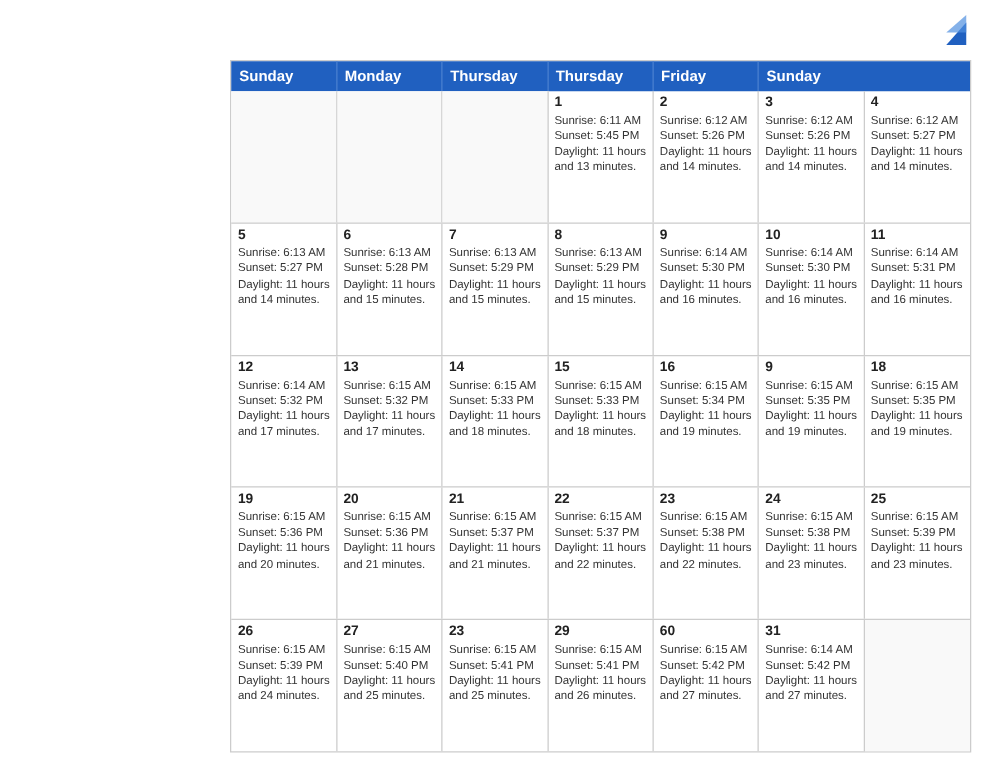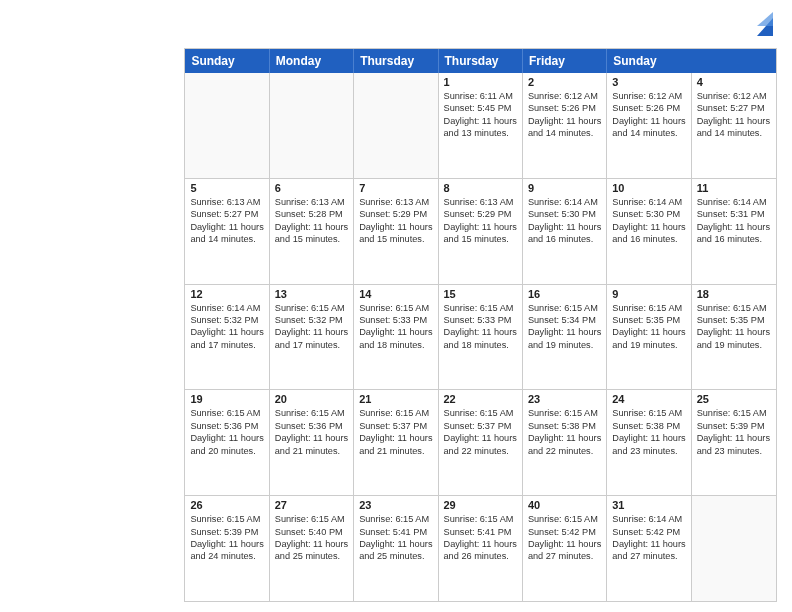--- a/index.html
+++ b/index.html
@@ -344,21 +344,21 @@
             <div class="cell-line">and 25 minutes.</div>
           </div>
           <div class="cal-cell">
             <div class="day-num">29</div>
             <div class="cell-line">Sunrise: 6:15 AM</div>
             <div class="cell-line">Sunset: 5:41 PM</div>
             <div class="cell-line">Daylight: 11 hours</div>
             <div class="cell-line">and 26 minutes.</div>
           </div>
           <div class="cal-cell">
-            <div class="day-num">40</div>
+            <div class="day-num">60</div>
             <div class="cell-line">Sunrise: 6:15 AM</div>
             <div class="cell-line">Sunset: 5:42 PM</div>
             <div class="cell-line">Daylight: 11 hours</div>
             <div class="cell-line">and 27 minutes.</div>
           </div>
           <div class="cal-cell">
             <div class="day-num">31</div>
             <div class="cell-line">Sunrise: 6:14 AM</div>
             <div class="cell-line">Sunset: 5:42 PM</div>
             <div class="cell-line">Daylight: 11 hours</div>

